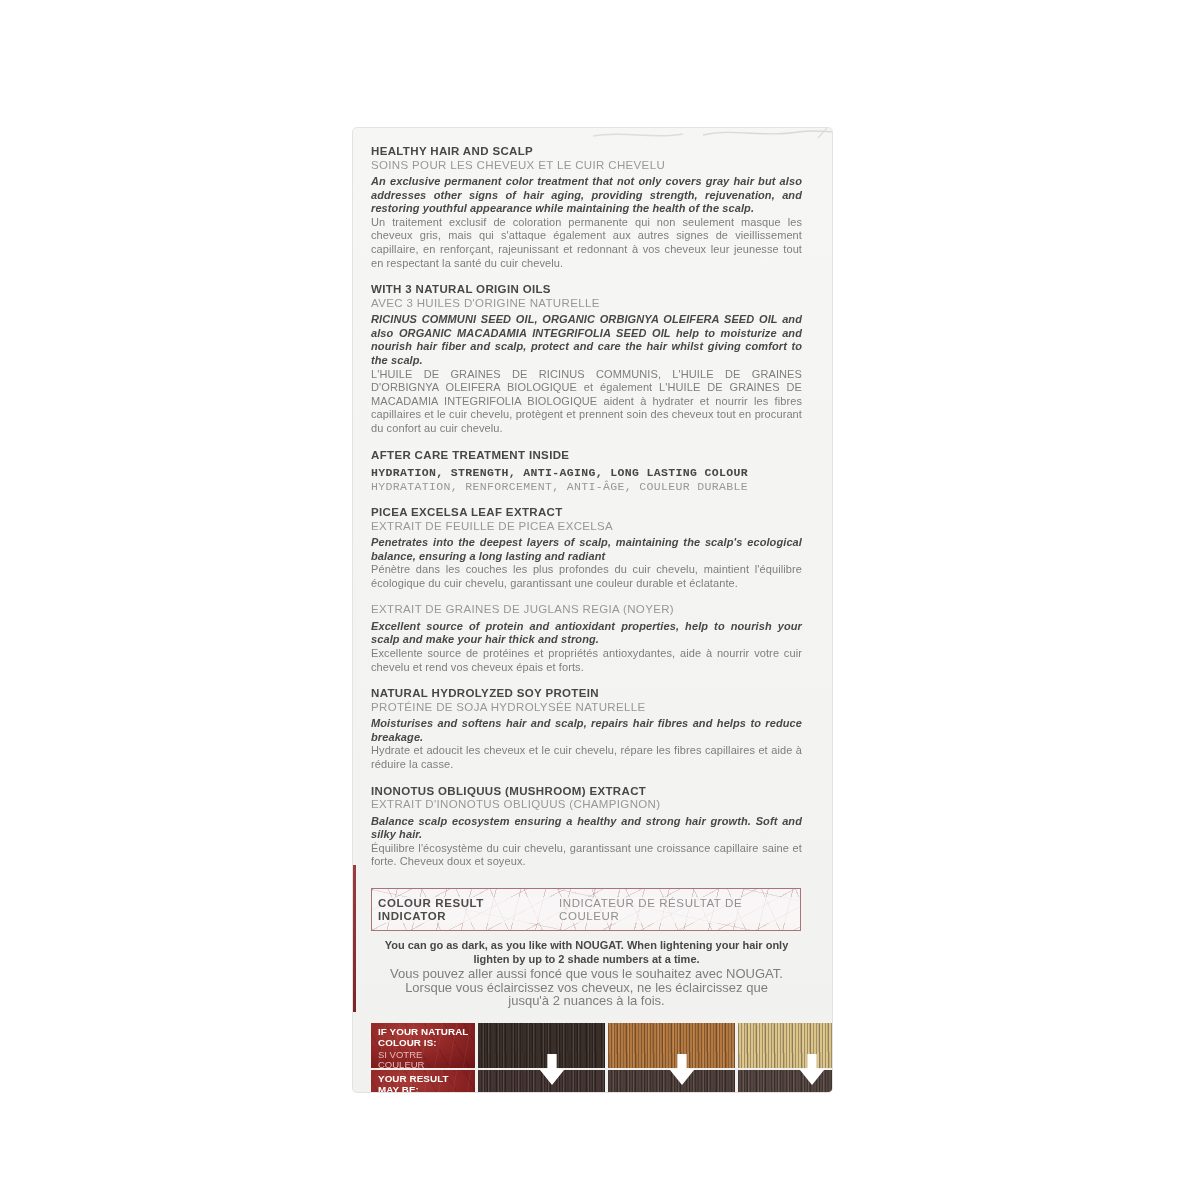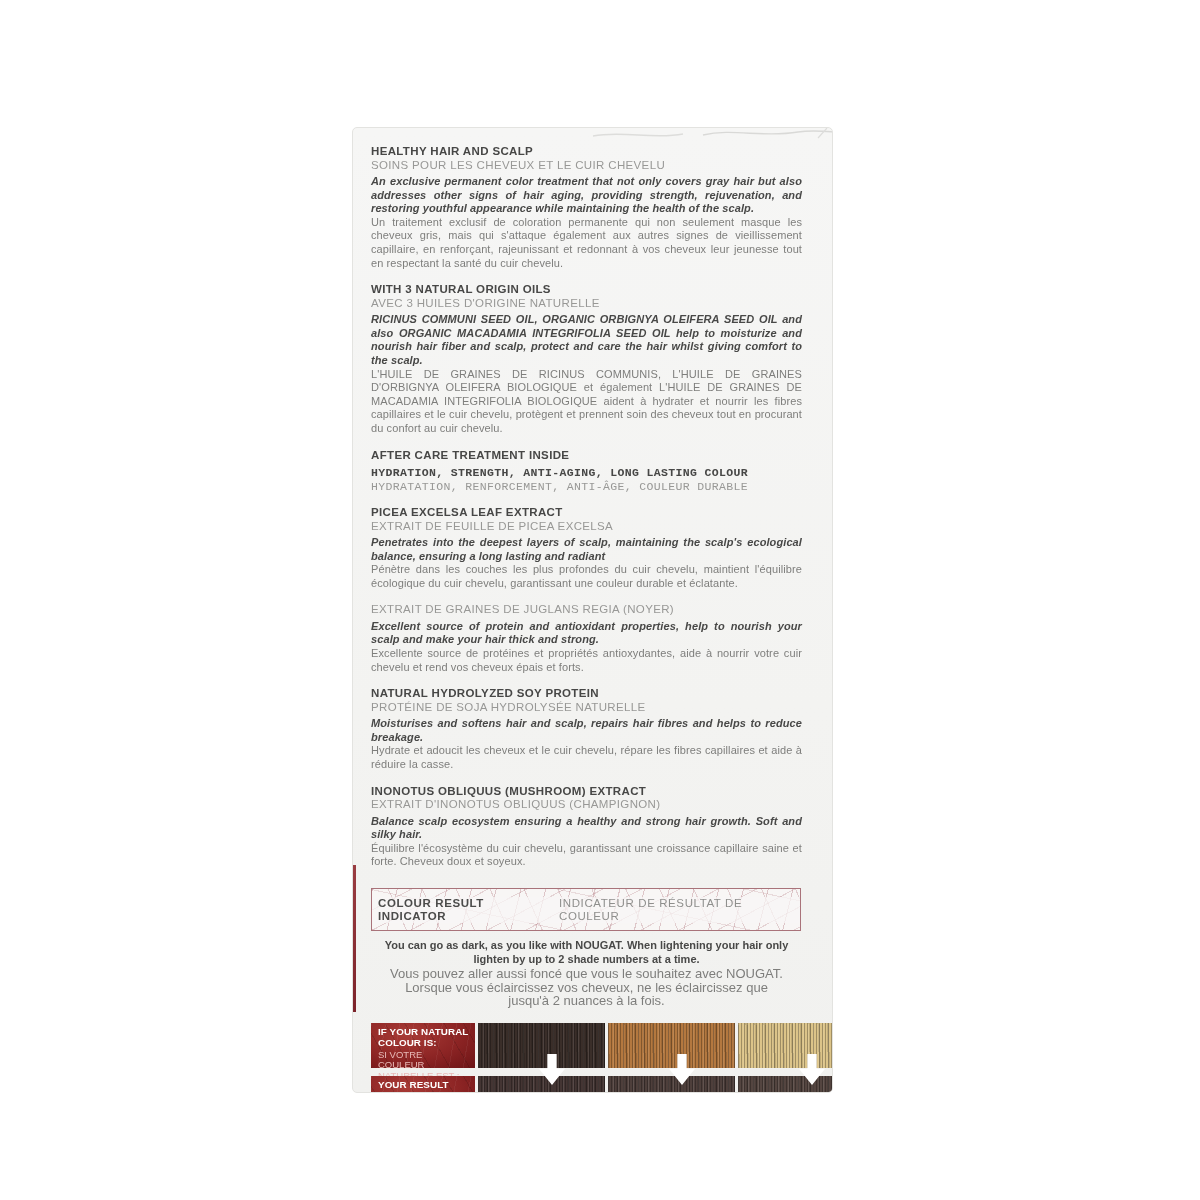--- a/index.html
+++ b/index.html
@@ -38,21 +38,21 @@
       repeating-linear-gradient(12deg,  rgba(178,120,128,.22) 0 1px, transparent 1px 39px),
       #f8f6f5;
     display:flex;flex-direction:row;align-items:center;justify-content:center;
   }
   .indicator-title-en{font-weight:bold;color:#4b4b4a;font-size:11.5px;line-height:13px;letter-spacing:.6px;background:rgba(248,246,245,.75);padding:0 6px;}
   .indicator-title-fr{color:#8f8f8d;font-size:11.5px;line-height:13px;letter-spacing:.6px;background:rgba(248,246,245,.75);padding:0 6px;}
   .note-en{font-weight:bold;color:#484847;font-size:11px;line-height:13.6px;text-align:center;margin:2px 10px 0 10px;}
   .note-fr{color:#7e7e7c;font-size:13px;line-height:13.6px;text-align:center;margin:1px 14px 0 14px;}
 
   .result-table{margin-top:15px;width:498px;}
-  .t-row{display:flex;height:45px;margin-bottom:8px;position:relative;}
+  .t-row{display:flex;height:45px;margin-bottom:2px;position:relative;}
   .t-label{
     width:104px;box-sizing:border-box;flex:none;
     background:
       repeating-linear-gradient(100deg, rgba(255,255,255,.05) 0 1px, transparent 1px 14px),
       repeating-linear-gradient(60deg, rgba(0,0,0,.12) 0 1px, transparent 1px 17px),
       radial-gradient(ellipse at 35% 25%, #a93b36 0%, #8c2424 55%, #6c1416 100%);
     color:#ffffff;padding:4px 4px 0 7px;margin-right:3px;
   }
   .t-label .l-en{font-weight:bold;font-size:9.8px;line-height:10.8px;letter-spacing:.1px;}
   .t-label .l-fr{color:#e8b9b7;font-size:9.5px;line-height:10.5px;margin-top:1px;}

